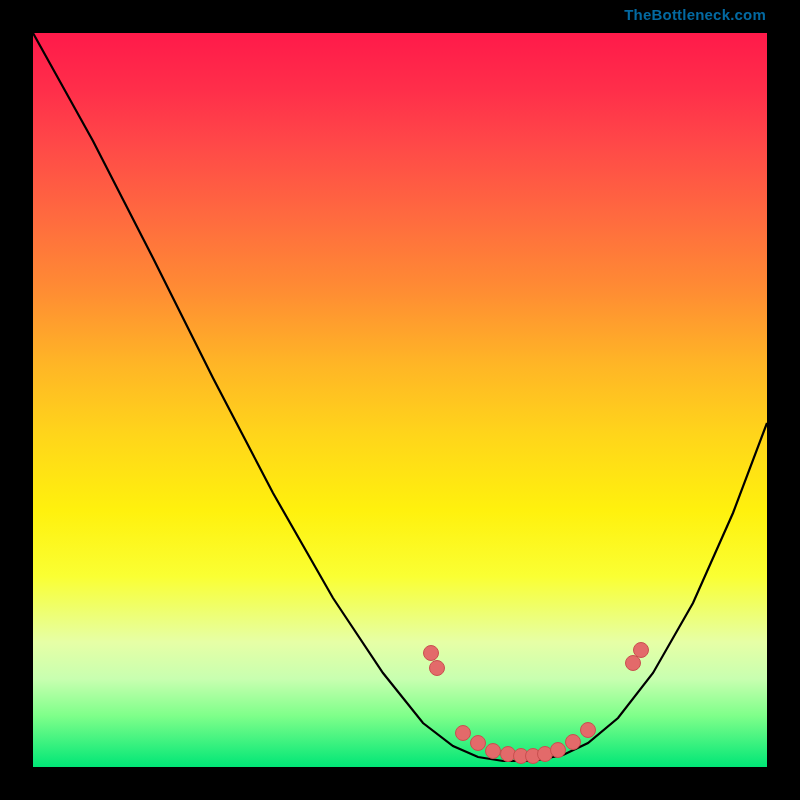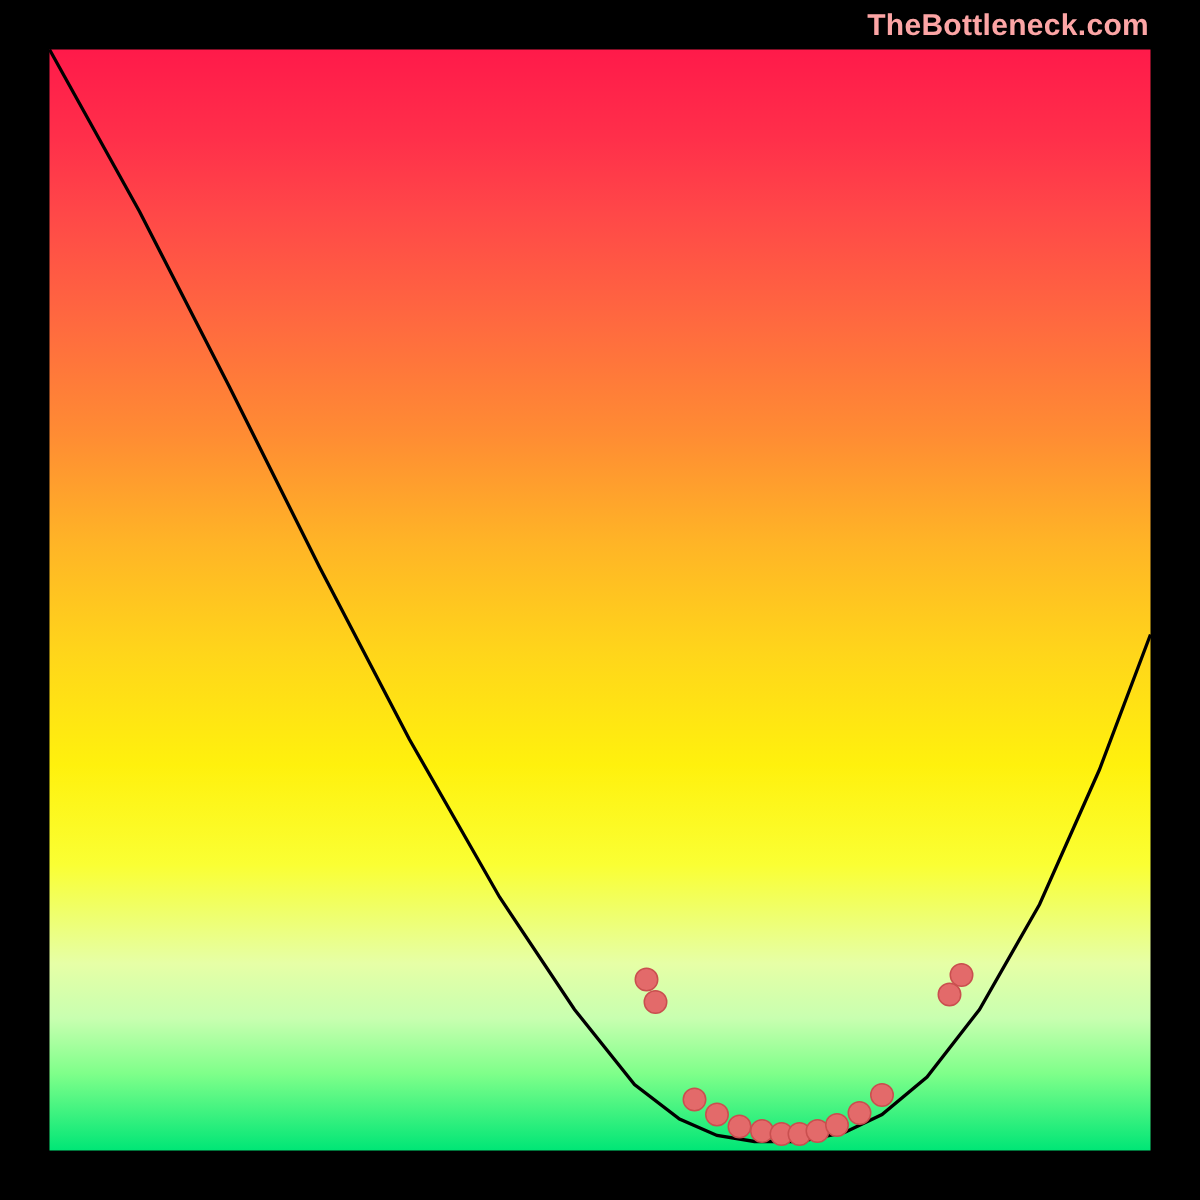--- a/index.html
+++ b/index.html
@@ -41,23 +41,23 @@
       #c8ffb0 88%,
       #7fff8a 93%,
       #00e676 100%
     );
   }
   .watermark {
     position: absolute;
     top: 6px;
     right: 34px;
     font-family: Arial, Helvetica, sans-serif;
-    font-size: 20px;
+    font-size: 15px;
     font-weight: 600;
-    color: #fca5a5;
+    color: #0369a1;
     letter-spacing: 0.2px;
     user-select: none;
   }
   svg.curve {
     position: absolute;
     left: 33px;
     top: 33px;
     width: 734px;
     height: 734px;
     overflow: visible;

